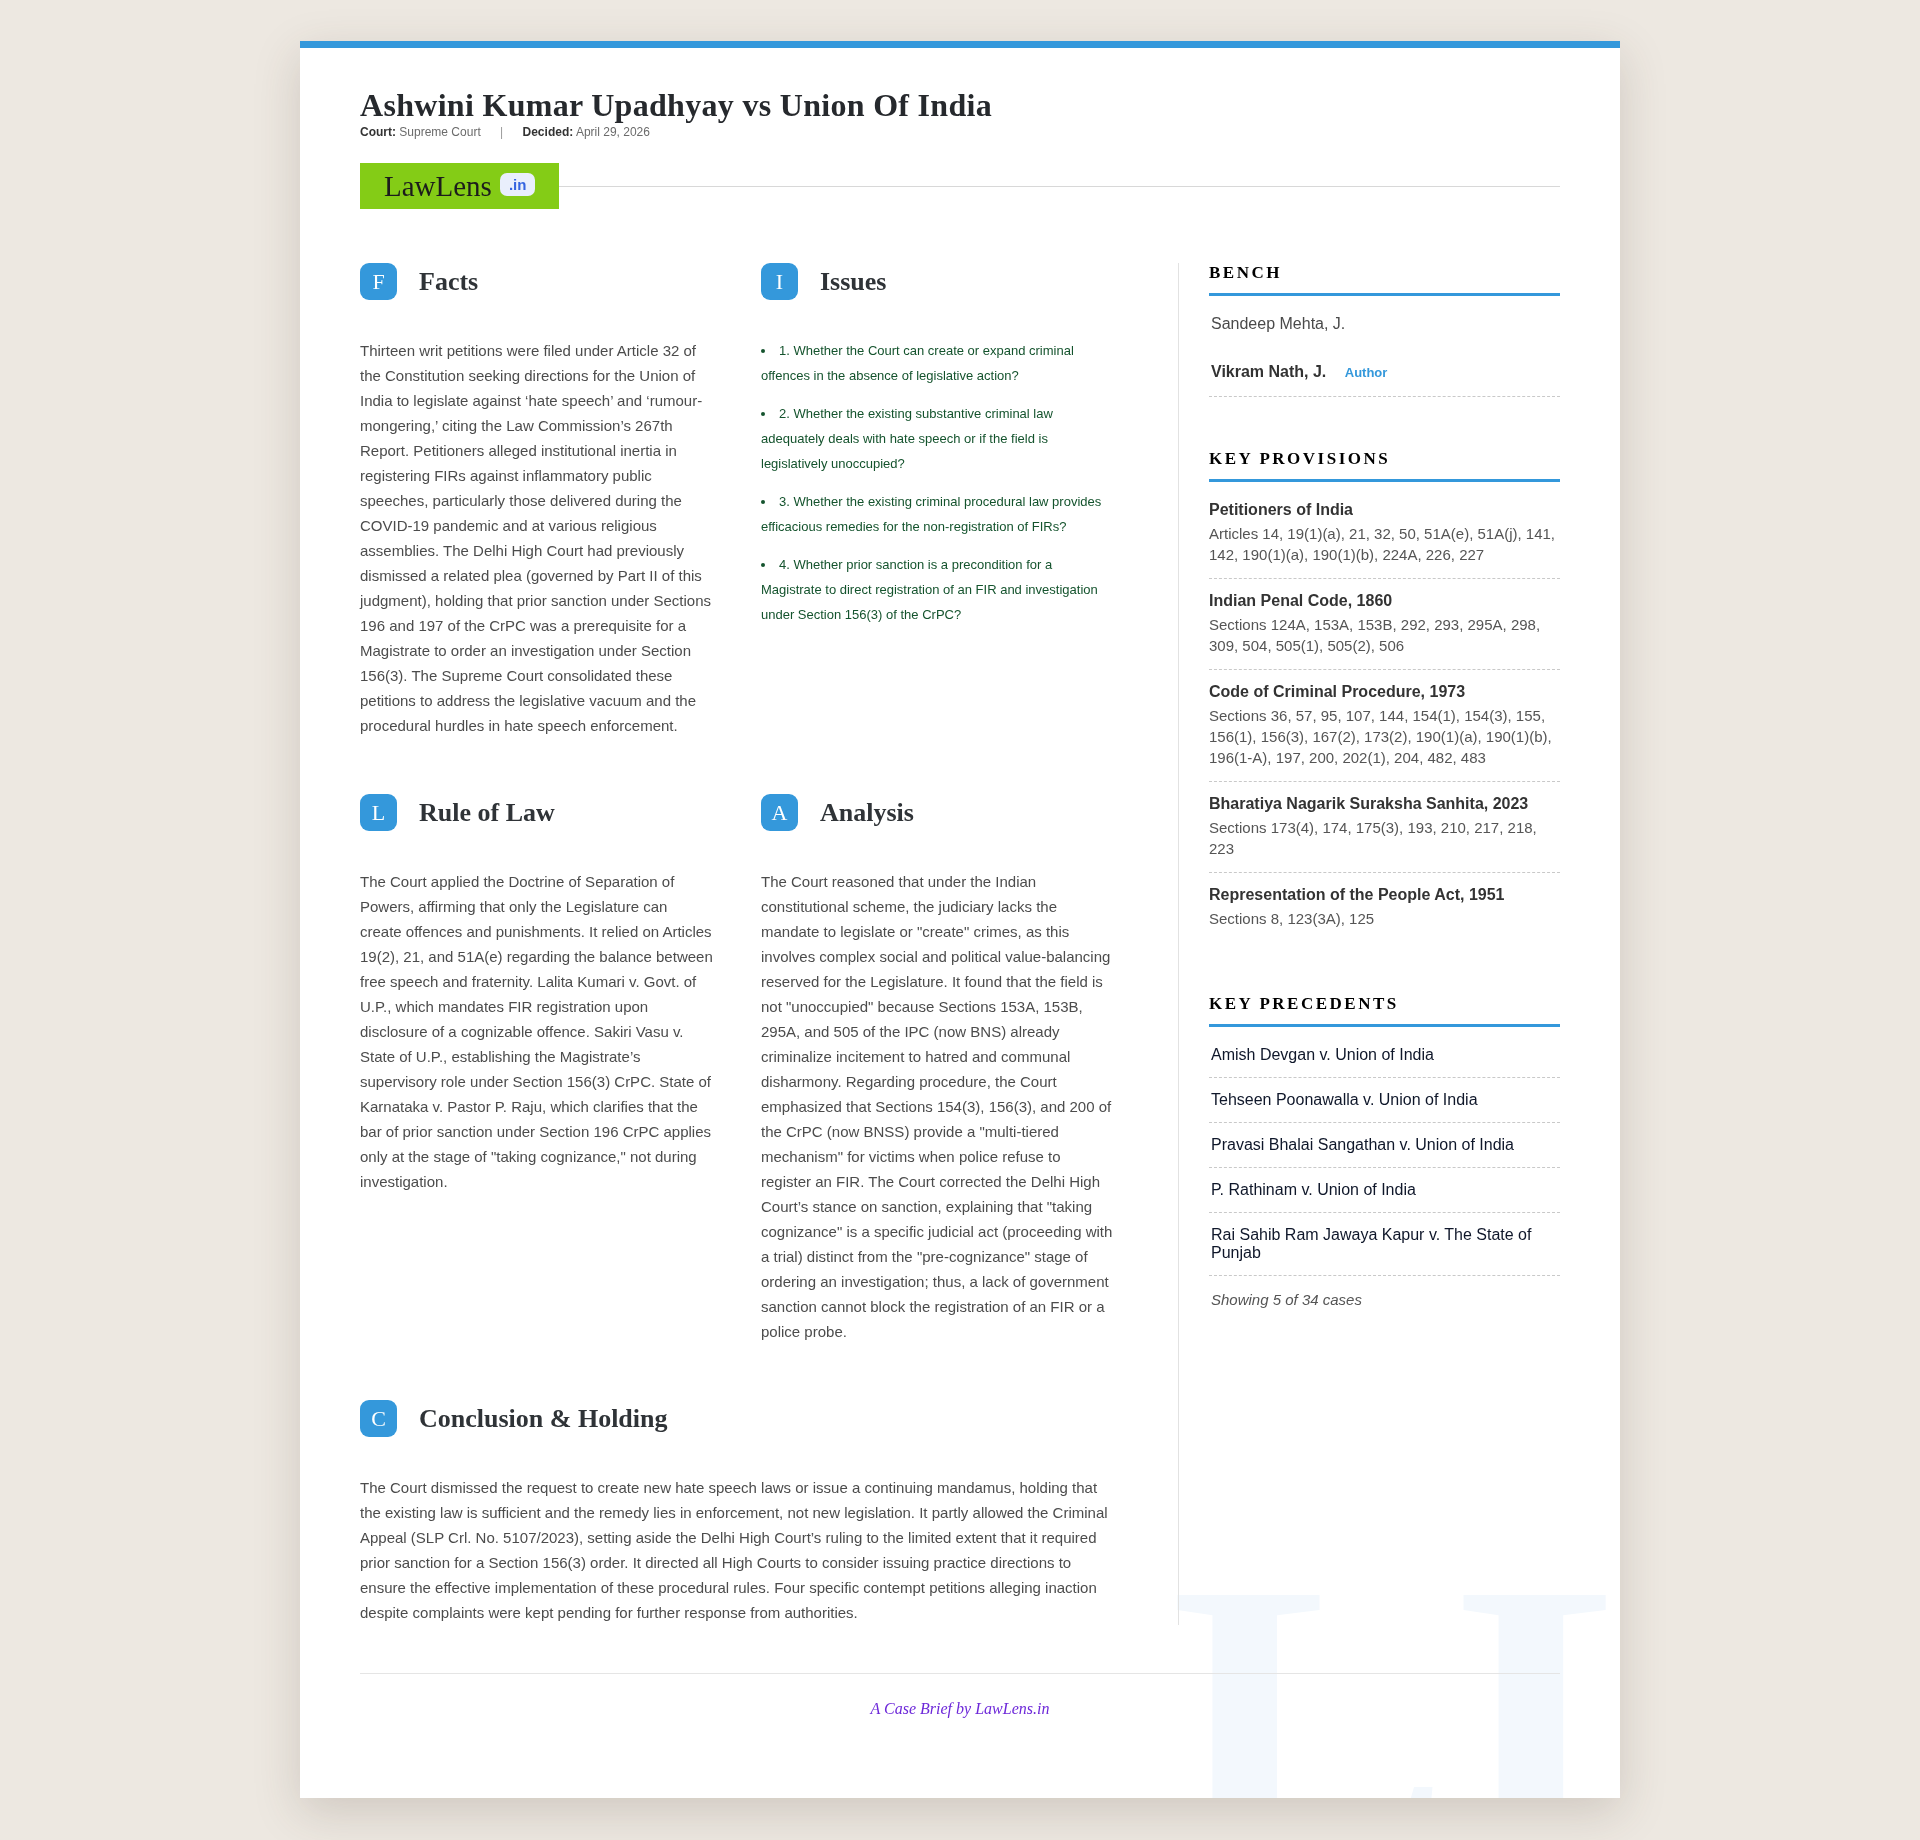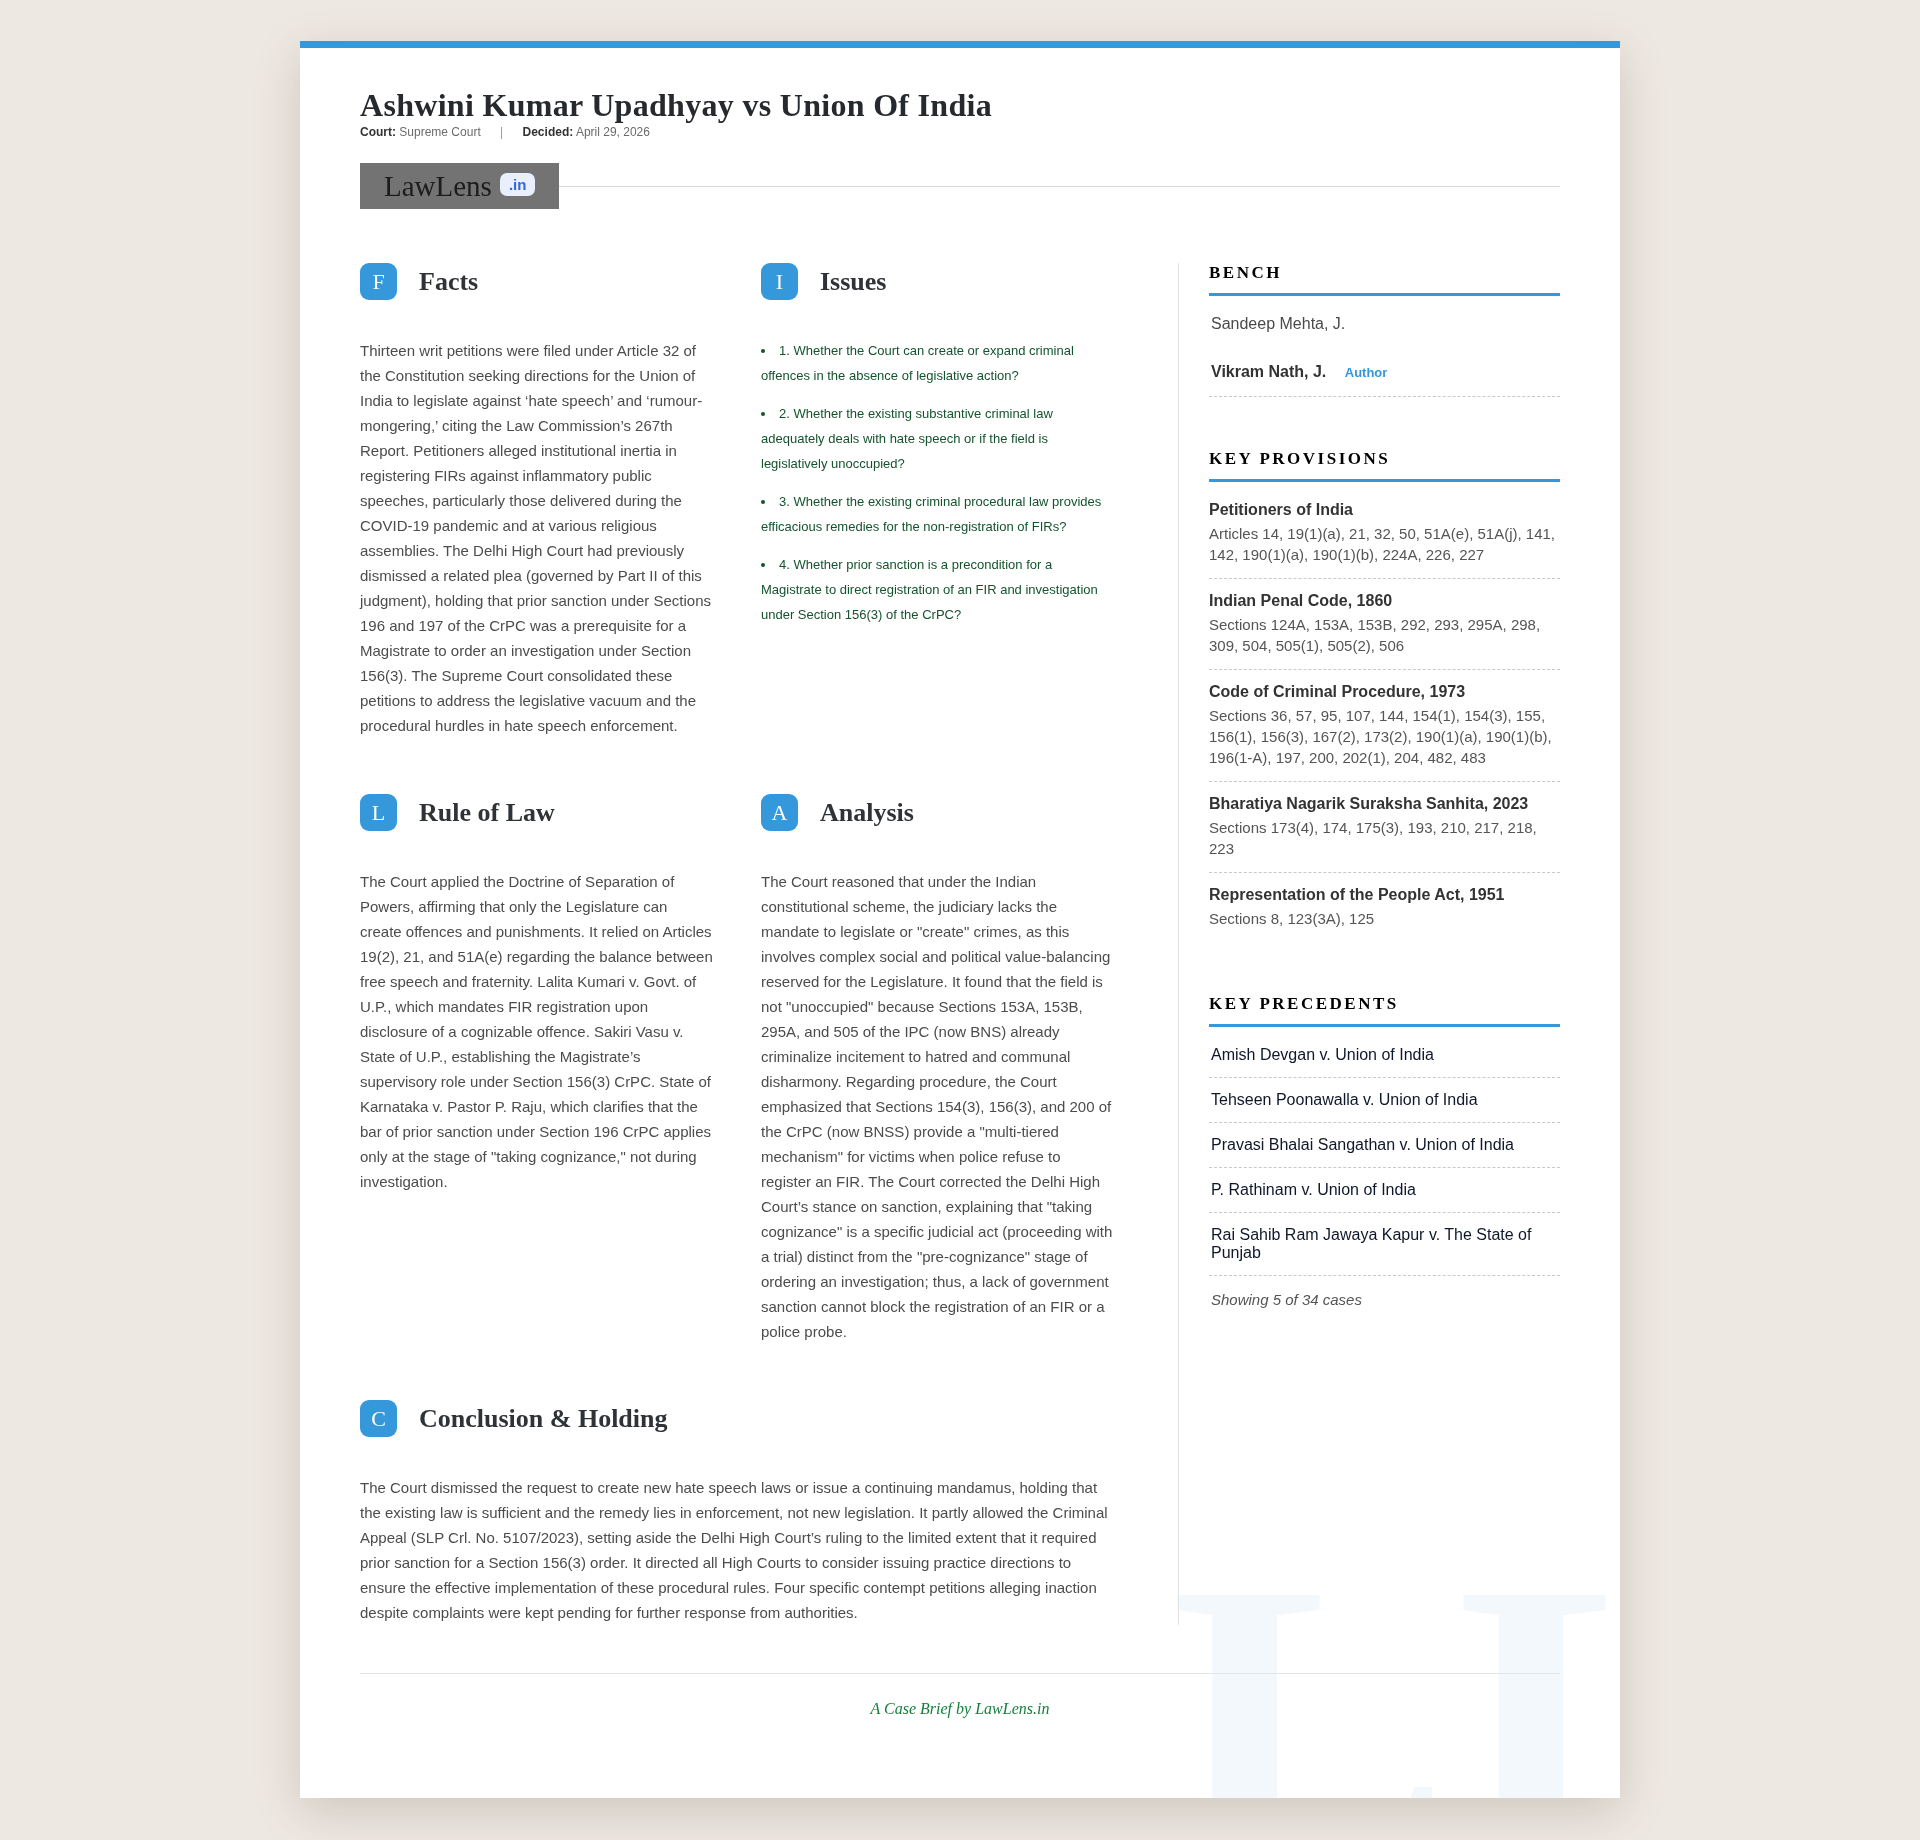--- a/index.html
+++ b/index.html
@@ -32,21 +32,21 @@
   .case-title{
     margin:0;font-family:"Liberation Serif",serif;
     font-size:32px;font-weight:bold;color:#26292d;letter-spacing:.3px;
   }
   .meta{margin-top:1px;font-size:12px;color:#6b6b6b;}
   .meta .lbl{font-weight:bold;color:#333;}
   .meta .sep{margin:0 16px;color:#9a9a9a;}
   .brandrow{position:relative;margin-top:24px;height:46px;}
   .brandrow::before{content:"";position:absolute;left:0;right:0;top:50%;border-top:1px solid #d8d8d8;}
   .brand{
-    position:relative;display:inline-block;background:#737373;
+    position:relative;display:inline-block;background:#84cc16;
     padding:0 24px;line-height:46px;
     font-family:"Liberation Serif",serif;font-size:29px;color:#1c1c1c;
   }
   .tld{
     display:inline-block;background:#e9effc;color:#3565e0;
     font-family:"Liberation Sans",sans-serif;font-size:15px;font-weight:bold;
     padding:4px 9px;border-radius:7px;margin-left:8px;vertical-align:6px;line-height:1;
   }
 
   
@@ -83,21 +83,21 @@
   .prov-secs{font-size:15px;line-height:21px;color:#555;}
   .prov-list,.case-list{margin-top:6px;}
   .case{padding:13px 2px;border-bottom:1px dashed #c9c9c9;font-size:16px;color:#0f172a;}
   .note{padding:15px 2px 0;font-style:italic;font-size:15px;color:#555;}
 
   
   .footer{
     margin-top:48px;border-top:1px solid #e5e5e5;
     padding:26px 0 40px;text-align:center;
     font-family:"Liberation Serif",serif;font-style:italic;
-    font-size:16px;color:#15803d;
+    font-size:16px;color:#6d28d9;
   }
 </style>
 </head>
 <body>
 
 <div class="card">
   <div class="topbar"></div>
   <div class="watermark">LL</div>
 
   <div class="content">

